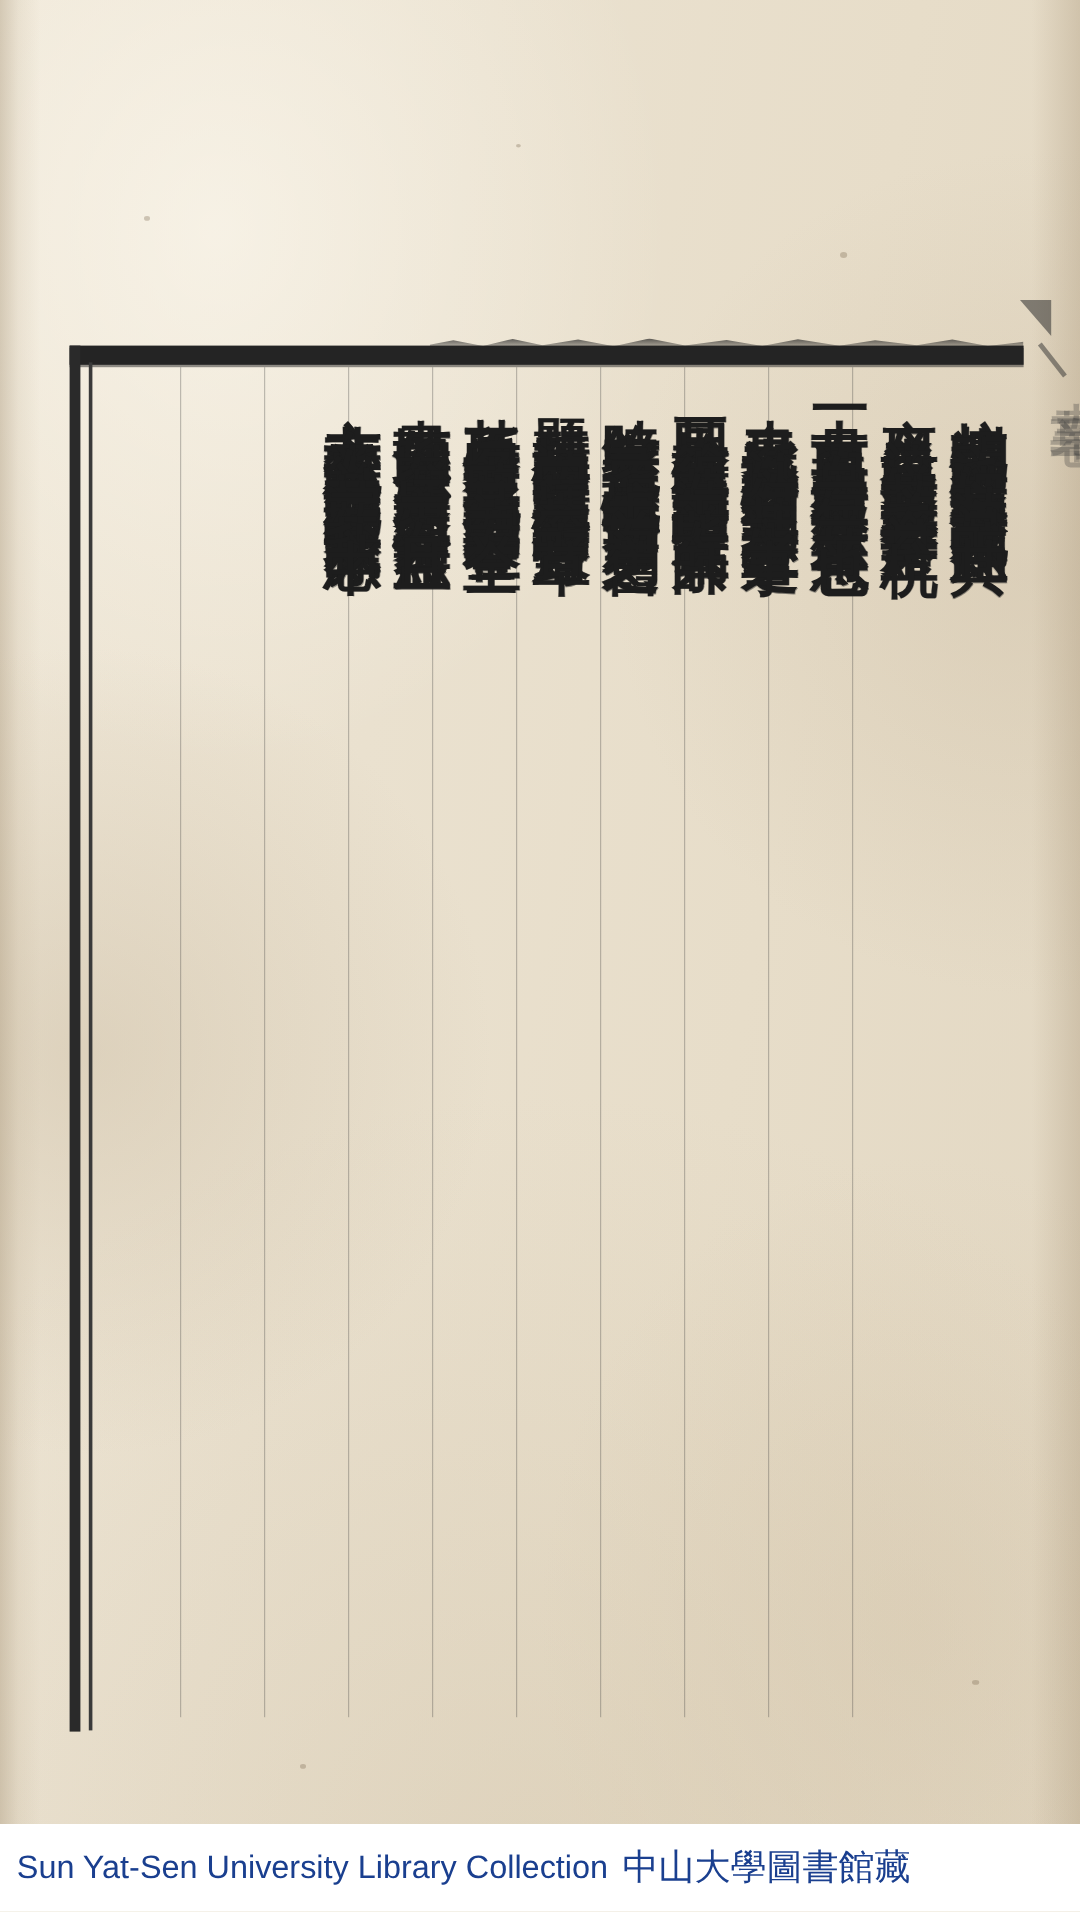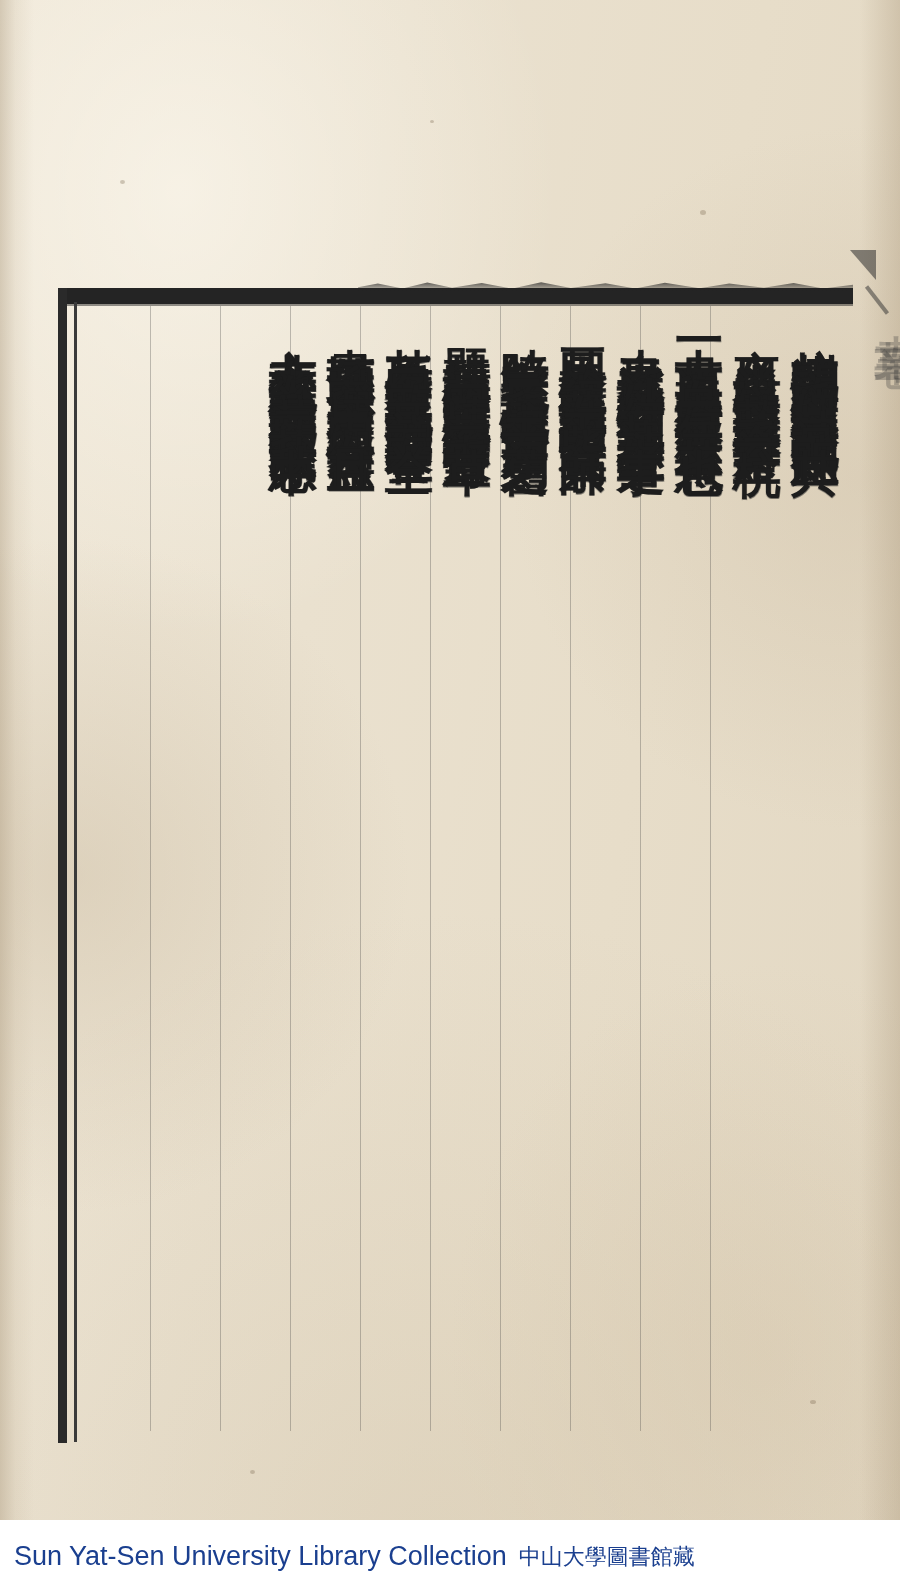--- a/index.html
+++ b/index.html
@@ -177,21 +177,21 @@
   }
   #watermark .wm-en {
     font-family: "Liberation Sans", sans-serif;
     font-size: 27px;
     color: #1a3f8f;
     letter-spacing: 0px;
     white-space: nowrap;
   }
   #watermark .wm-zh {
     font-family: "DejaVu Sans", sans-serif;
-    font-size: 22px;
+    font-size: 30px;
     color: #1a3f8f;
     margin-left: 12px;
     white-space: nowrap;
   }
 
   
   .speck {
     position: absolute;
     background: rgba(120,104,80,0.33);
     border-radius: 50%;

